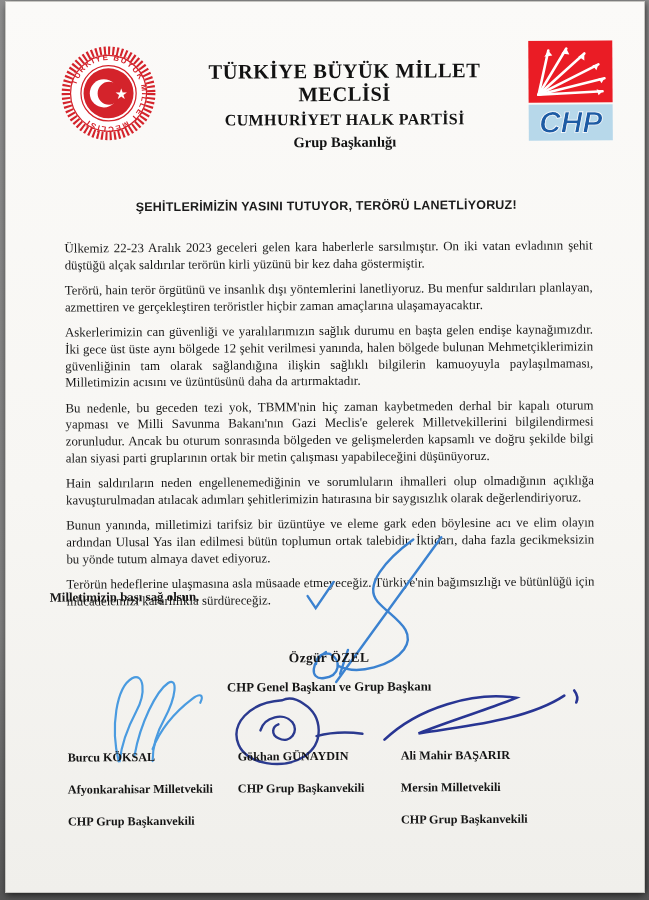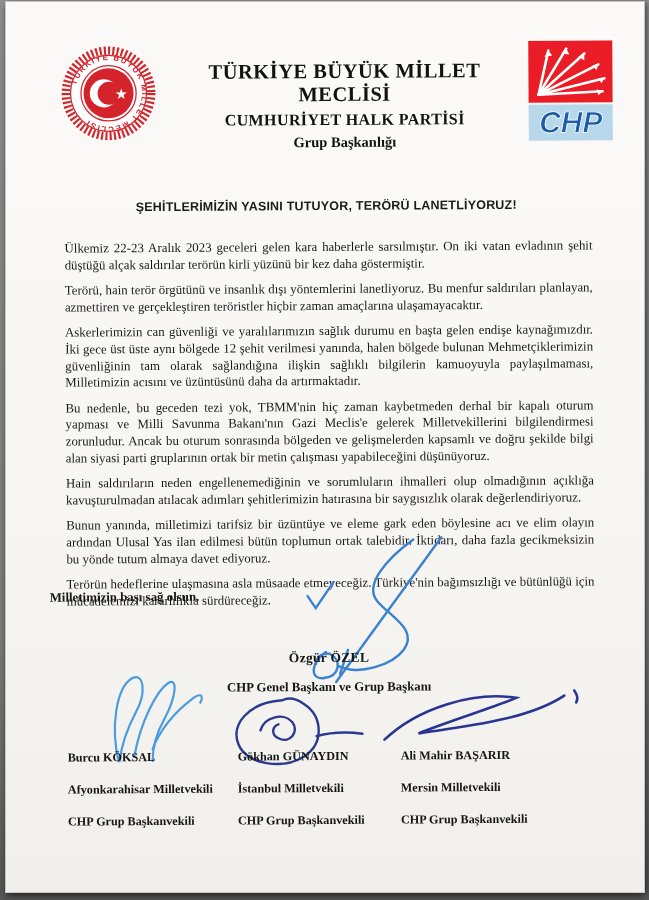--- a/index.html
+++ b/index.html
@@ -174,21 +174,20 @@
       </svg>
 
       <div class="sign-row">
         <div class="sign-col c1">
           <div class="sig-name">Burcu KÖKSAL</div>
           <div class="sig-title">Afyonkarahisar Milletvekili</div>
           <div class="sig-role">CHP Grup Başkanvekili</div>
         </div>
         <div class="sign-col c2">
           <div class="sig-name">Gökhan GÜNAYDIN</div>
-          <div class="sig-title">İstanbul Milletvekili</div>
           <div class="sig-role">CHP Grup Başkanvekili</div>
         </div>
         <div class="sign-col c3">
           <div class="sig-name">Ali Mahir BAŞARIR</div>
           <div class="sig-title">Mersin Milletvekili</div>
           <div class="sig-role">CHP Grup Başkanvekili</div>
         </div>
       </div>
 
     </div>

